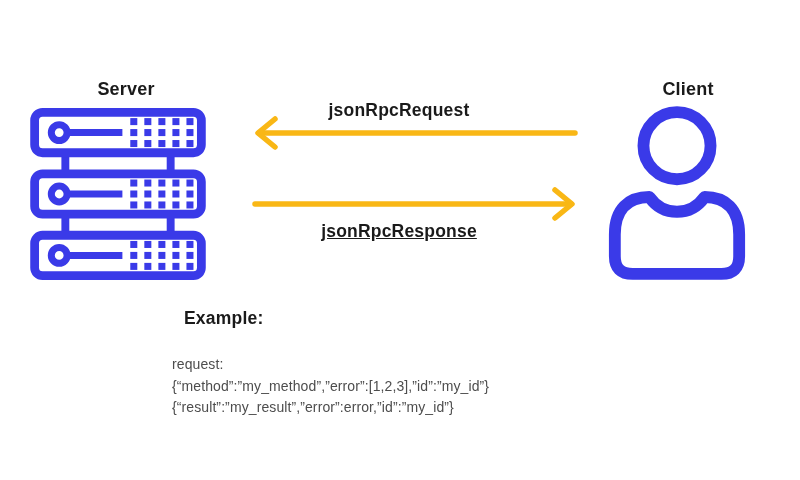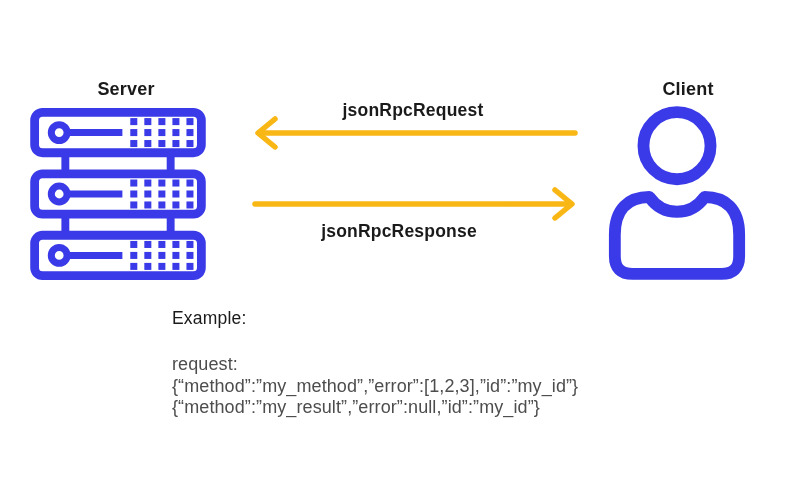--- a/index.html
+++ b/index.html
@@ -19,25 +19,25 @@
   }
   .icon-svg { position:absolute; display:block; }
   .icon-stroke { stroke:var(--icon-blue); fill:none; }
   .icon-fillwhite { stroke:var(--icon-blue); fill:#ffffff; }
   .icon-fill { fill:var(--icon-blue); stroke:none; }
   .arrow-svg { position:absolute; display:block; }
   .arrow-stroke { stroke:var(--arrow-yellow); fill:none; stroke-width:5.5;
                   stroke-linecap:round; stroke-linejoin:round; }
   .example { position:absolute; left:172px; top:308px; }
   .example-title {
-    font-weight:normal; font-size:17.5px; color:var(--label-dark);
-    margin:0 0 25px 0; letter-spacing:.2px;
+    font-weight:bold; font-size:17.5px; color:var(--label-dark);
+    margin:0 0 25px 12px; letter-spacing:.2px;
   }
   .code-line {
-    font-size:18px; line-height:21.5px; color:var(--code-gray);
+    font-size:14px; line-height:21.5px; color:var(--code-gray);
     letter-spacing:.1px; white-space:nowrap;
   }
 </style>
 </head>
 <body>
 
 <div class="canvas">
 
   <div class="entity-label" style="left:126px; top:79px;">Server</div>
 
@@ -127,32 +127,32 @@
              L 12 154
              C 12 166 18 172 30 172
              L 120 172
              C 132 172 138 166 138 154
              L 138 132
              C 138 106 124 94 103 94
              C 96 104 86 109 75 109
              C 64 109 54 104 47 94 Z"></path>
   </svg>
 
-  <div class="arrow-label" style="left:405px; top:100px;padding-left:16px;">jsonRpcRequest</div>
+  <div class="arrow-label" style="left:391px; top:100px;padding-left:16px;">jsonRpcRequest</div>
   <svg class="arrow-svg" style="left:249px; top:115px;" width="330" height="36" aria-hidden="true">
     <line class="arrow-stroke" x1="10" y1="18" x2="326" y2="18"></line>
     <polyline class="arrow-stroke" points="26,4 9,18 26,32"></polyline>
   </svg>
 
   <svg class="arrow-svg" style="left:249px; top:186px;" width="332" height="36" aria-hidden="true">
     <line class="arrow-stroke" x1="6" y1="18" x2="322" y2="18"></line>
     <polyline class="arrow-stroke" points="306,4 323,18 306,32"></polyline>
   </svg>
-  <div class="arrow-label" style="left:399px; top:221px;">jsonRpcResponse</div>
+  <div class="arrow-label" style="left:399px; top:221px;text-decoration:underline;">jsonRpcResponse</div>
 
   <div class="example">
     <div class="example-title">Example:</div>
     <div class="code-line">request:</div>
     <div class="code-line">{“method”:”my_method”,”error”:[1,2,3],”id”:”my_id”}</div>
-    <div class="code-line">{“method”:”my_result”,”error”:null,”id”:”my_id”}</div>
+    <div class="code-line">{“result”:”my_result”,”error”:error,”id”:”my_id”}</div>
   </div>
 
 </div>
 
 </body></html>

